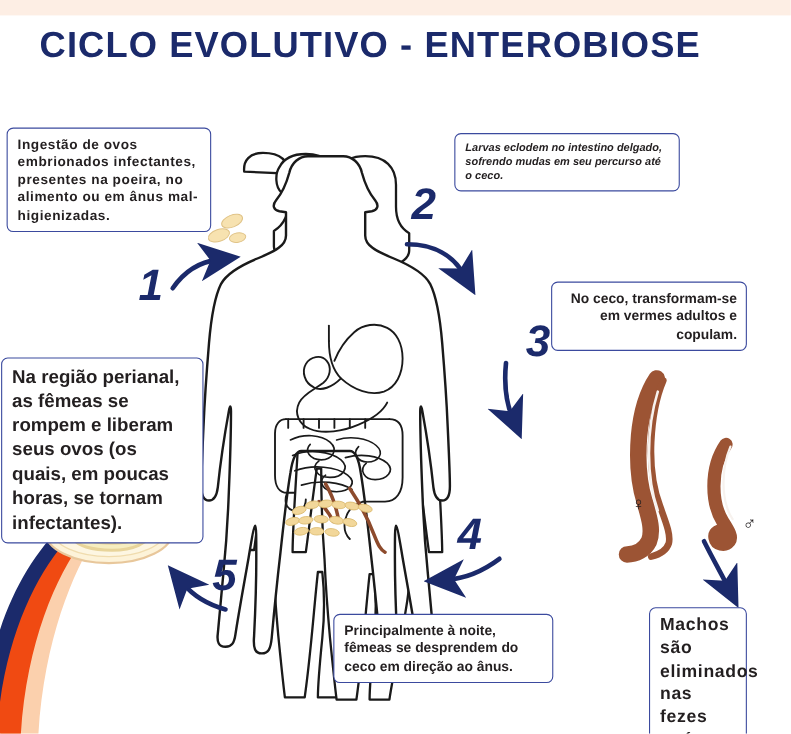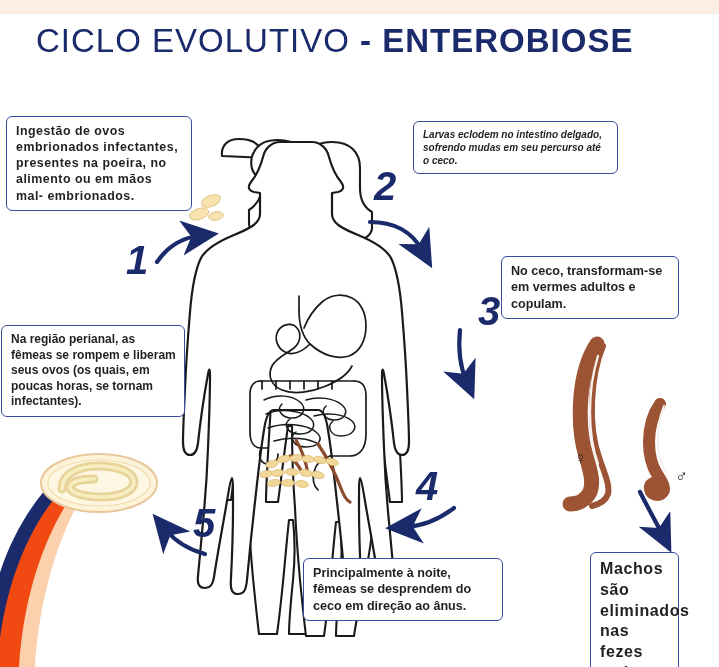--- a/index.html
+++ b/index.html
@@ -38,40 +38,40 @@
   
   .title {
     position: absolute;
     left: 36px;
     top: 22px;
     white-space: nowrap;
     color: #1b2a6b;
     font-size: 33px;
     letter-spacing: 1px;
   }
-  .title .t-light { font-weight: 400; }
+  .title .t-light { font-weight: 700; }
   .title .t-dash  { font-weight: 700; }
   .title .t-bold  { font-weight: 700; text-align: center; }
 
   
   .box {
     position: absolute;
     box-sizing: border-box;
     border: 1.3px solid #3b4a9e;
     border-radius: 6px;
     background: #ffffff;
     color: #231f20;
     font-weight: 700;
     line-height: 1.30;
     padding: 6px 8px 6px 9px;
   }
   .box-1 { left: 6px;   top: 116px; width: 186px; font-size: 12.4px; letter-spacing: .5px; }
   .box-2 { left: 413px; top: 121px; width: 205px; font-size: 10px; font-style: italic; }
-  .box-3 { left: 501px; top: 256px; width: 178px; font-size: 12.6px; }
-  .box-4 { left: 1px;   top: 325px; width: 184px; font-size: 12px; }
+  .box-3 { left: 501px; top: 256px; width: 178px; font-size: 12.6px; text-align: right; }
+  .box-4 { left: 1px;   top: 325px; width: 184px; font-size: 17px; }
   .box-5 { left: 303px; top: 558px; width: 200px; font-size: 12.6px; }
   .box-6 { left: 590px; top: 552px; width: 89px; font-size: 16px; letter-spacing: .6px; }
 
   
   .step-num {
     position: absolute;
     color: #1b2a6b;
     font-weight: 700;
     font-style: italic;
     font-size: 40px;
@@ -412,21 +412,21 @@
       <path d="M 640 492 C 648 508 656 522 662 534" fill="none" stroke="#1b2a6b" stroke-width="4.2" stroke-linecap="round" marker-end="url(#ah)"></path>
     </svg>
   </div>
 
   <div class="step-num n1">1</div>
   <div class="step-num n2">2</div>
   <div class="step-num n3">3</div>
   <div class="step-num n4">4</div>
   <div class="step-num n5">5</div>
 
-  <div class="box box-1">Ingestão de ovos embrionados infectantes, presentes na poeira, no alimento ou em mãos mal- embrionados.</div>
+  <div class="box box-1">Ingestão de ovos embrionados infectantes, presentes na poeira, no alimento ou em ânus mal- higienizadas.</div>
   <div class="box box-2">Larvas eclodem no intestino delgado, sofrendo mudas em seu percurso até o ceco.</div>
   <div class="box box-3">No ceco, transformam-se em vermes adultos e copulam.</div>
   <div class="box box-4">Na região perianal, as fêmeas se rompem e liberam  seus ovos (os quais, em poucas horas, se tornam infectantes).</div>
   <div class="box box-5">Principalmente à noite, fêmeas se desprendem do ceco em direção ao ânus.</div>
   <div class="box box-6">Machos são eliminados nas fezes após cópula e morrem.</div>
 
   <div class="sex-symbol sym-female">♀</div>
   <div class="sex-symbol sym-male">♂</div>
 
 </div>

